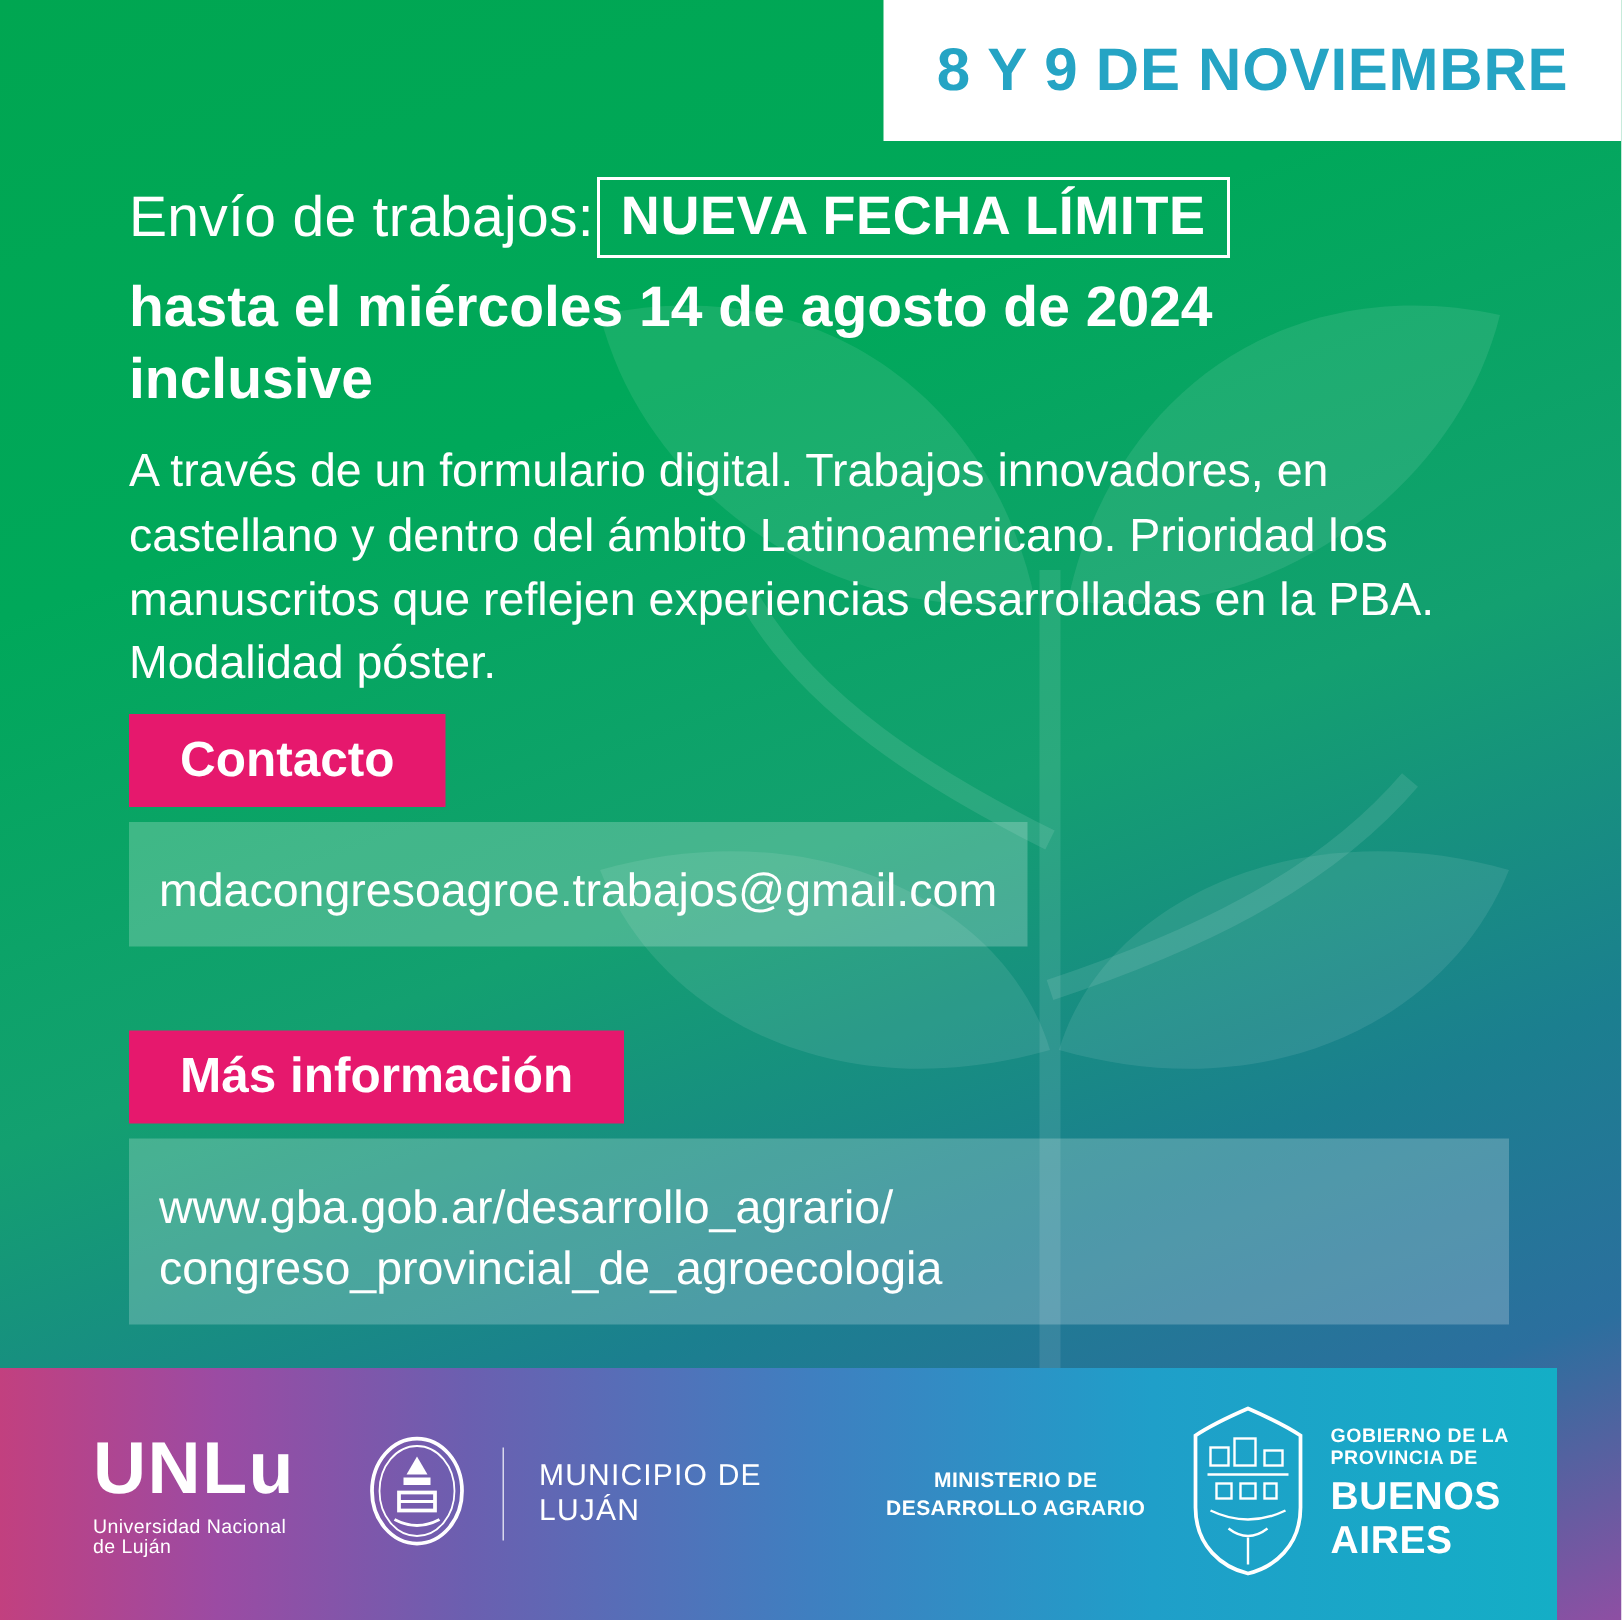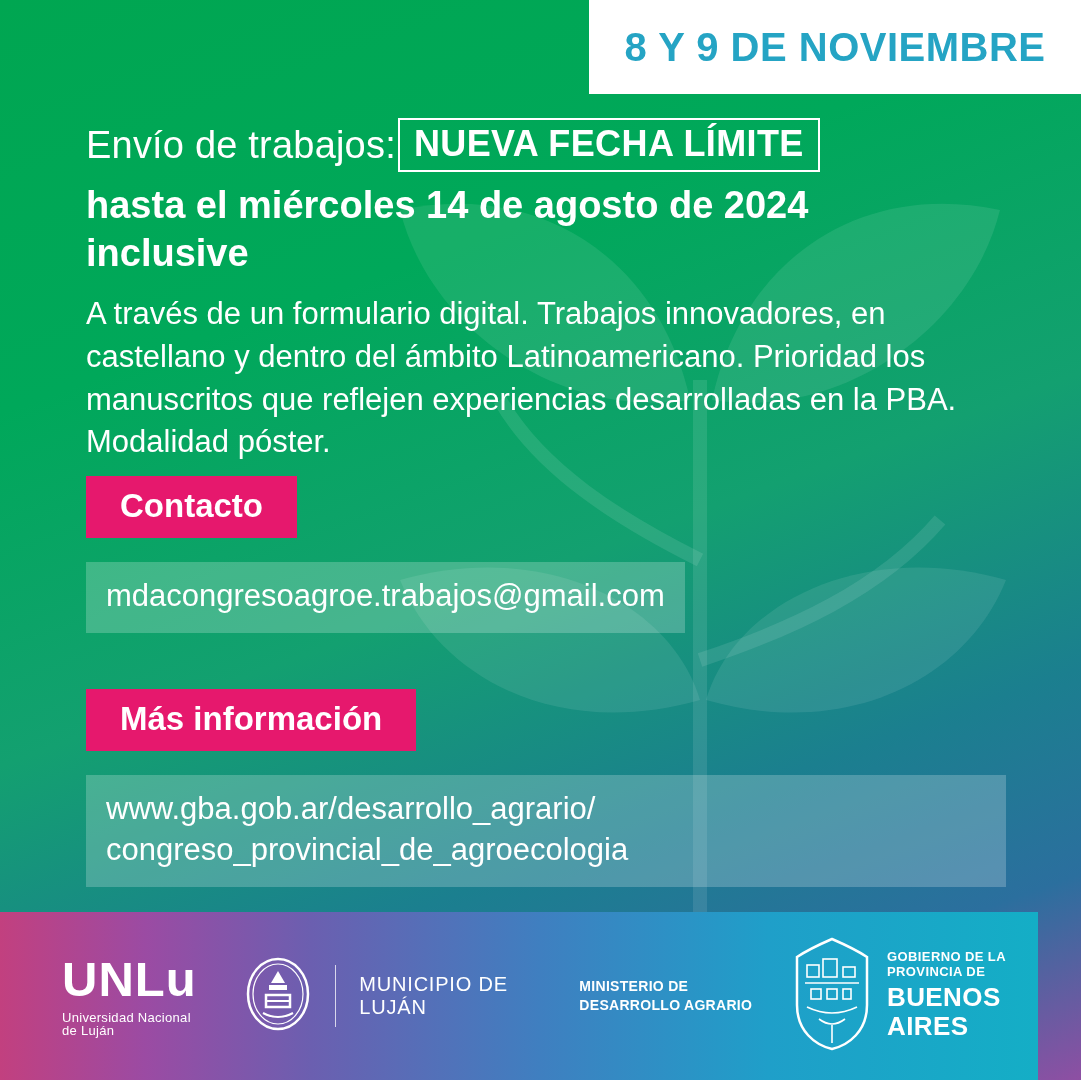--- a/index.html
+++ b/index.html
@@ -101,24 +101,24 @@
   }
   .tag-wrap {
     margin-left: -86px;
     padding-left: 86px;
   }
   .value-box {
     background: rgba(255,255,255,0.22);
     color: #ffffff;
     font-size: 31px;
     font-weight: 300;
-    padding: 14px 20px 16px 20px;
+    padding: 26px 20px 16px 20px;
     display: inline-block;
     line-height: 1.32;
-    margin-top: 24px;
+    margin-top: 10px;
   }
   .block-contacto { margin-bottom: 56px; }
   .block-mas { margin-bottom: 0; }
 
   
   .footer {
     position: absolute;
     left: 0;
     bottom: 0;
     width: 1038px;
@@ -154,21 +154,21 @@
     color: #ffffff;
     font-size: 20px;
     letter-spacing: 0.8px;
   }
   .f-min {
     margin-left: 68px;
     color: #ffffff;
     font-size: 14px;
     font-weight: bold;
     line-height: 1.35;
-    text-align: left;
+    text-align: center;
     letter-spacing: 0.3px;
   }
   .f-pba-crest { margin-left: 14px; }
   .f-pba-text {
     margin-left: 12px;
     color: #ffffff;
     line-height: 1.15;
   }
   .f-pba-text .l1 { font-size: 13px; font-weight: bold; letter-spacing: 0.4px; }
   .f-pba-text .l2 { font-size: 26px; font-weight: bold; letter-spacing: 0.4px; margin-top: 3px;}

